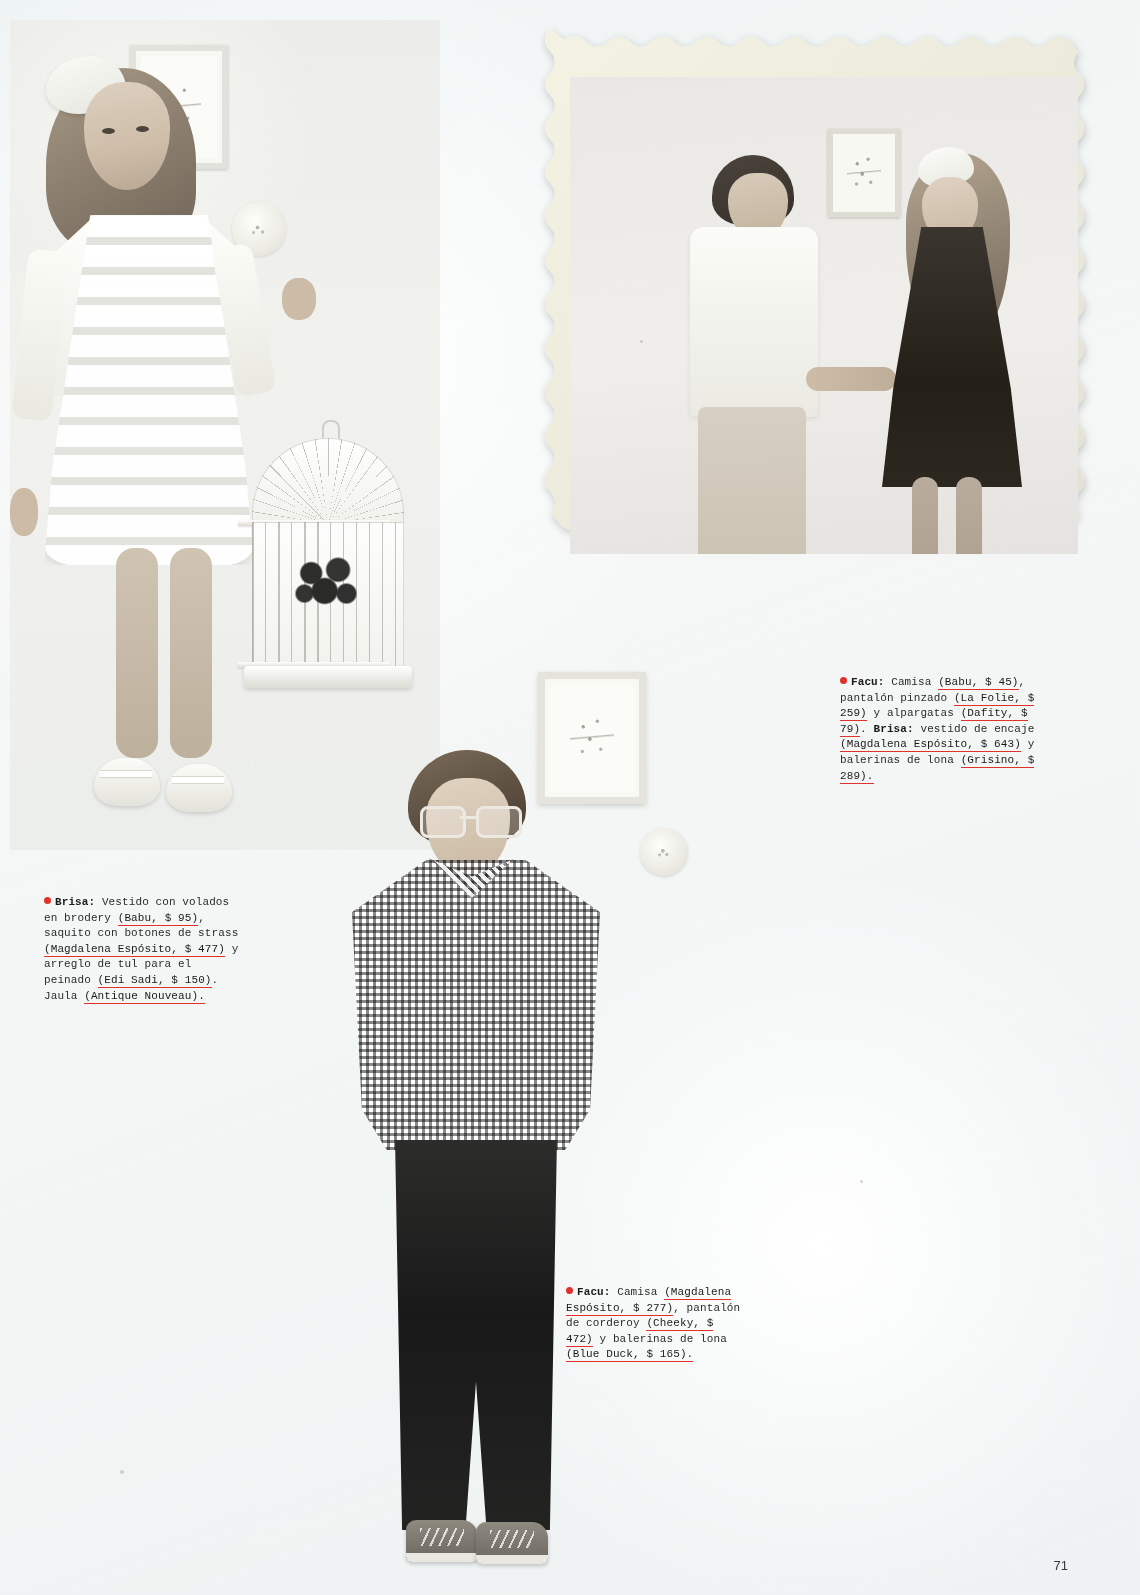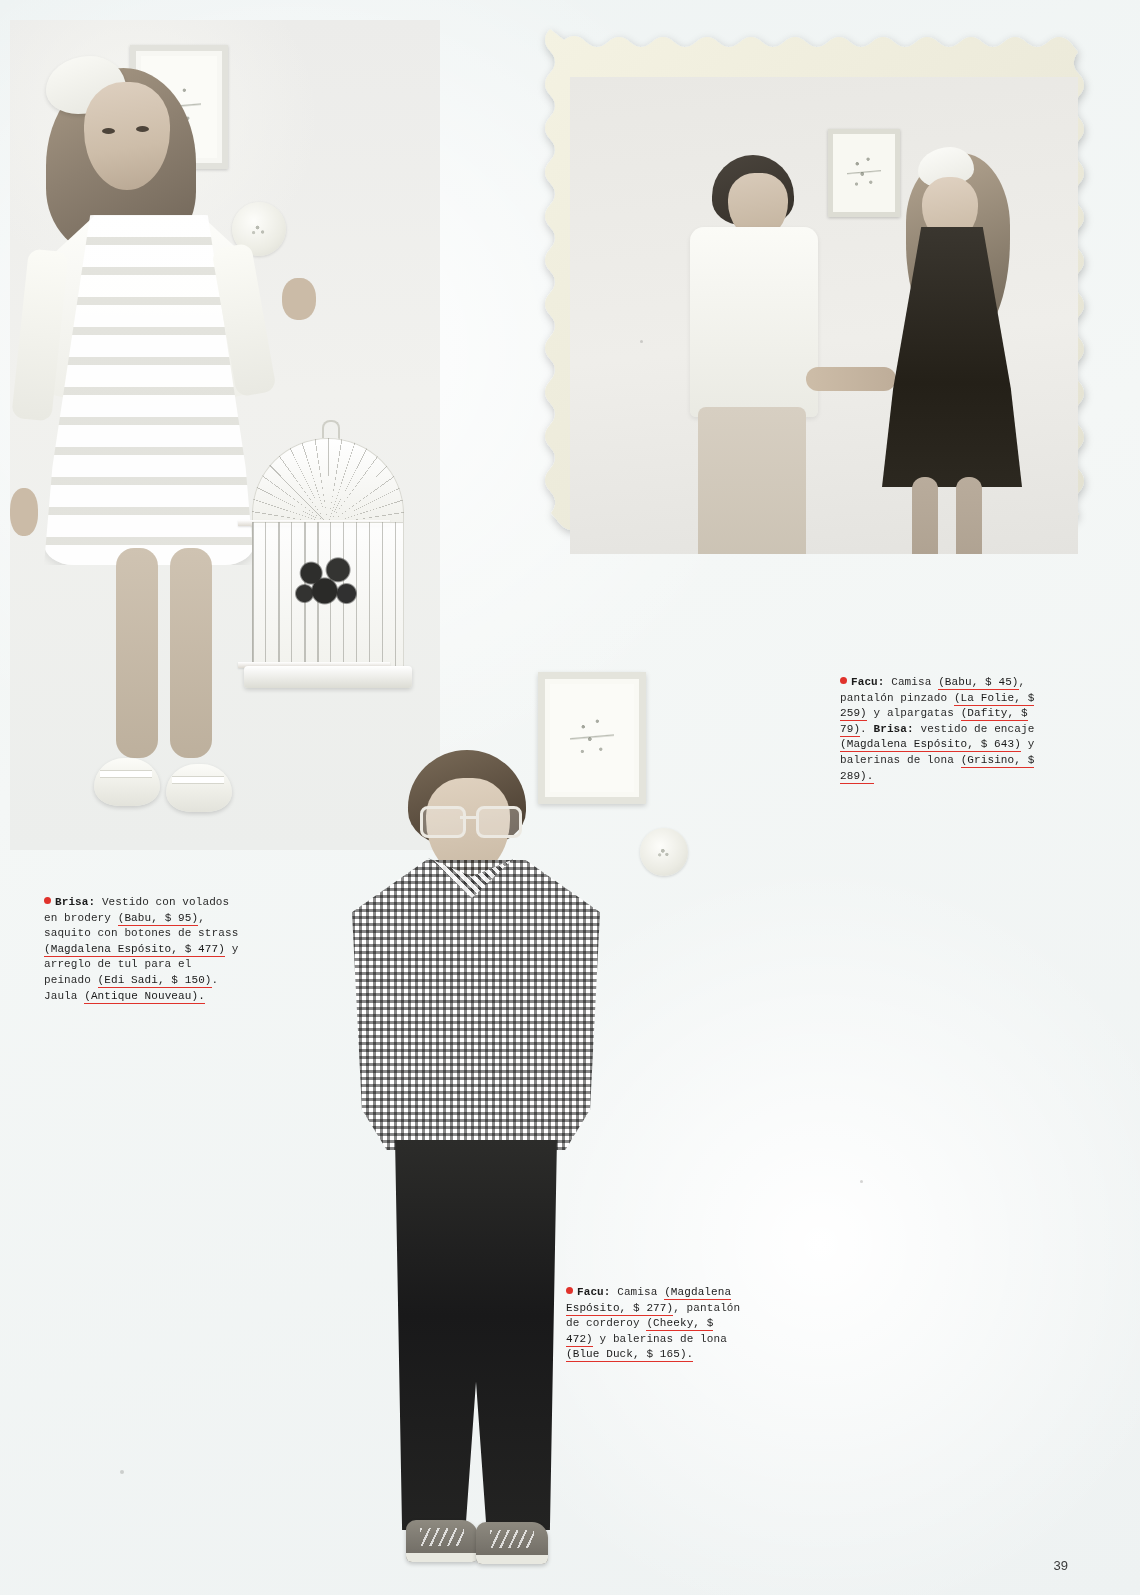--- a/index.html
+++ b/index.html
@@ -573,18 +573,18 @@
     <div class="by-shoe" style="left:176px; top:782px;">
       <div class="by-laces"></div>
       <div class="by-shoe-sole"></div>
     </div>
   </div>
 
   <div class="caption" id="caption-brisa"><span class="bullet"></span><span class="name">Brisa:</span><span> Vestido con volados en brodery </span><span class="brand">(Babu, $ 95)</span><span>, saquito con botones de strass </span><span class="brand">(Magdalena Espósito, $ 477)</span><span> y arreglo de tul para el peinado </span><span class="brand">(Edi Sadi, $ 150)</span><span>. Jaula </span><span class="brand">(Antique Nouveau).</span></div>
   <div class="caption" id="caption-facu-top"><span class="bullet"></span><span class="name">Facu:</span><span> Camisa </span><span class="brand">(Babu, $ 45)</span><span>, pantalón pinzado </span><span class="brand">(La Folie, $ 259)</span><span> y alpargatas </span><span class="brand">(Dafity, $ 79)</span><span>. </span><span class="name">Brisa:</span><span> vestido de encaje </span><span class="brand">(Magdalena Espósito, $ 643)</span><span> y balerinas de lona </span><span class="brand">(Grisino, $ 289).</span></div>
   <div class="caption" id="caption-facu-bottom"><span class="bullet"></span><span class="name">Facu:</span><span> Camisa </span><span class="brand">(Magdalena Espósito, $ 277)</span><span>, pantalón de corderoy </span><span class="brand">(Cheeky, $ 472)</span><span> y balerinas de lona </span><span class="brand">(Blue Duck, $ 165).</span></div>
 
-  <div class="page-number">39</div>
+  <div class="page-number">71</div>
 
   <div class="speckle" style="left:640px; top:340px; width:3px; height:3px;"></div>
   <div class="speckle" style="left:120px; top:1470px; width:4px; height:4px;"></div>
   <div class="speckle" style="left:860px; top:1180px; width:3px; height:3px;"></div>
 </div>
 
 </body></html>

